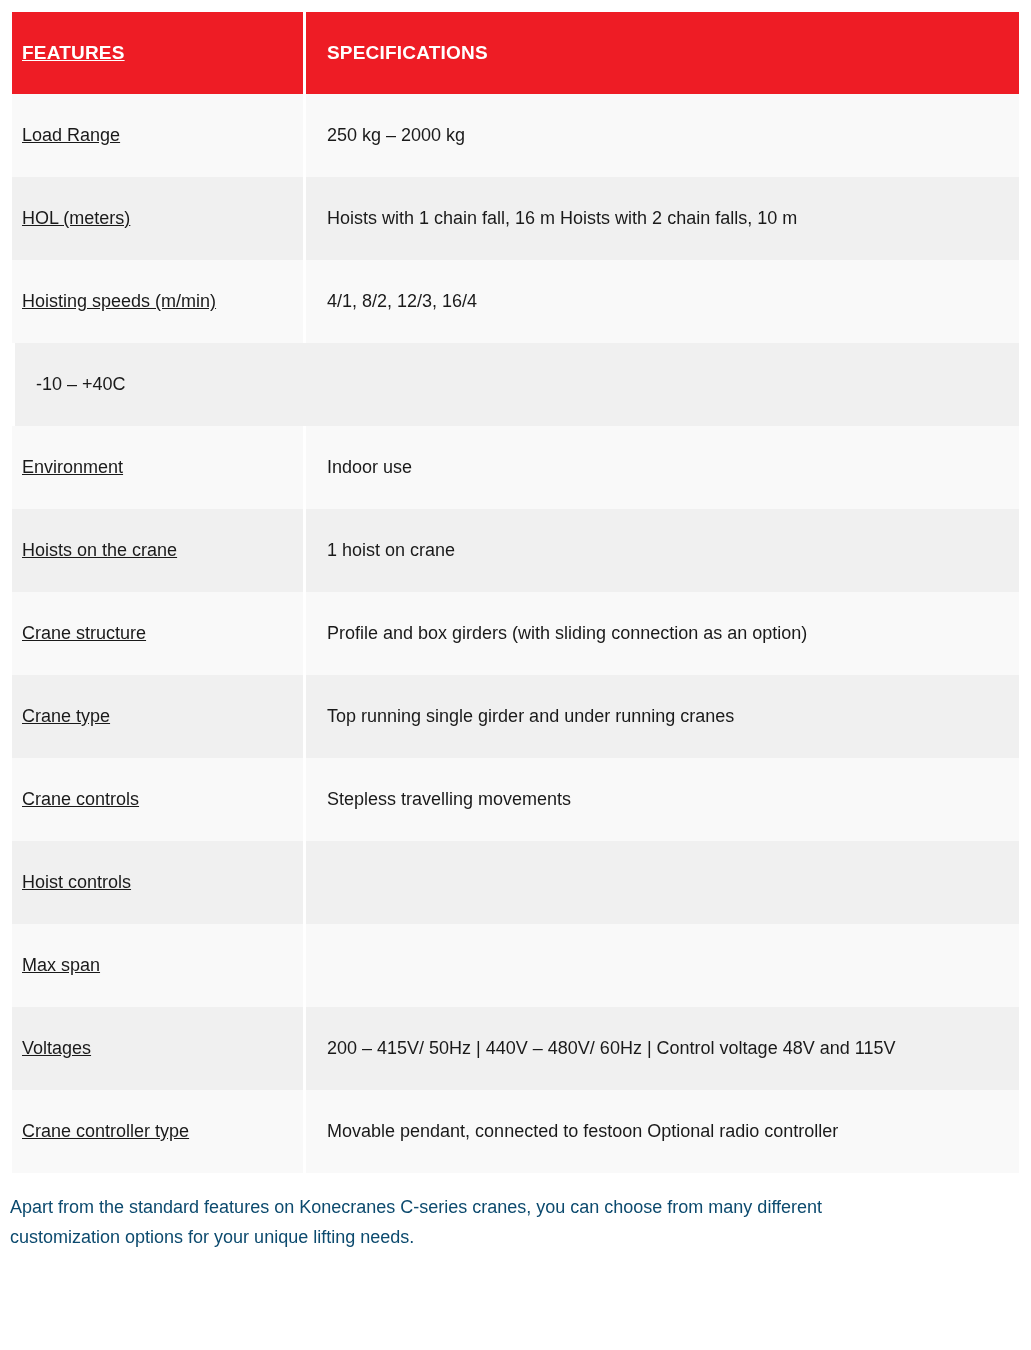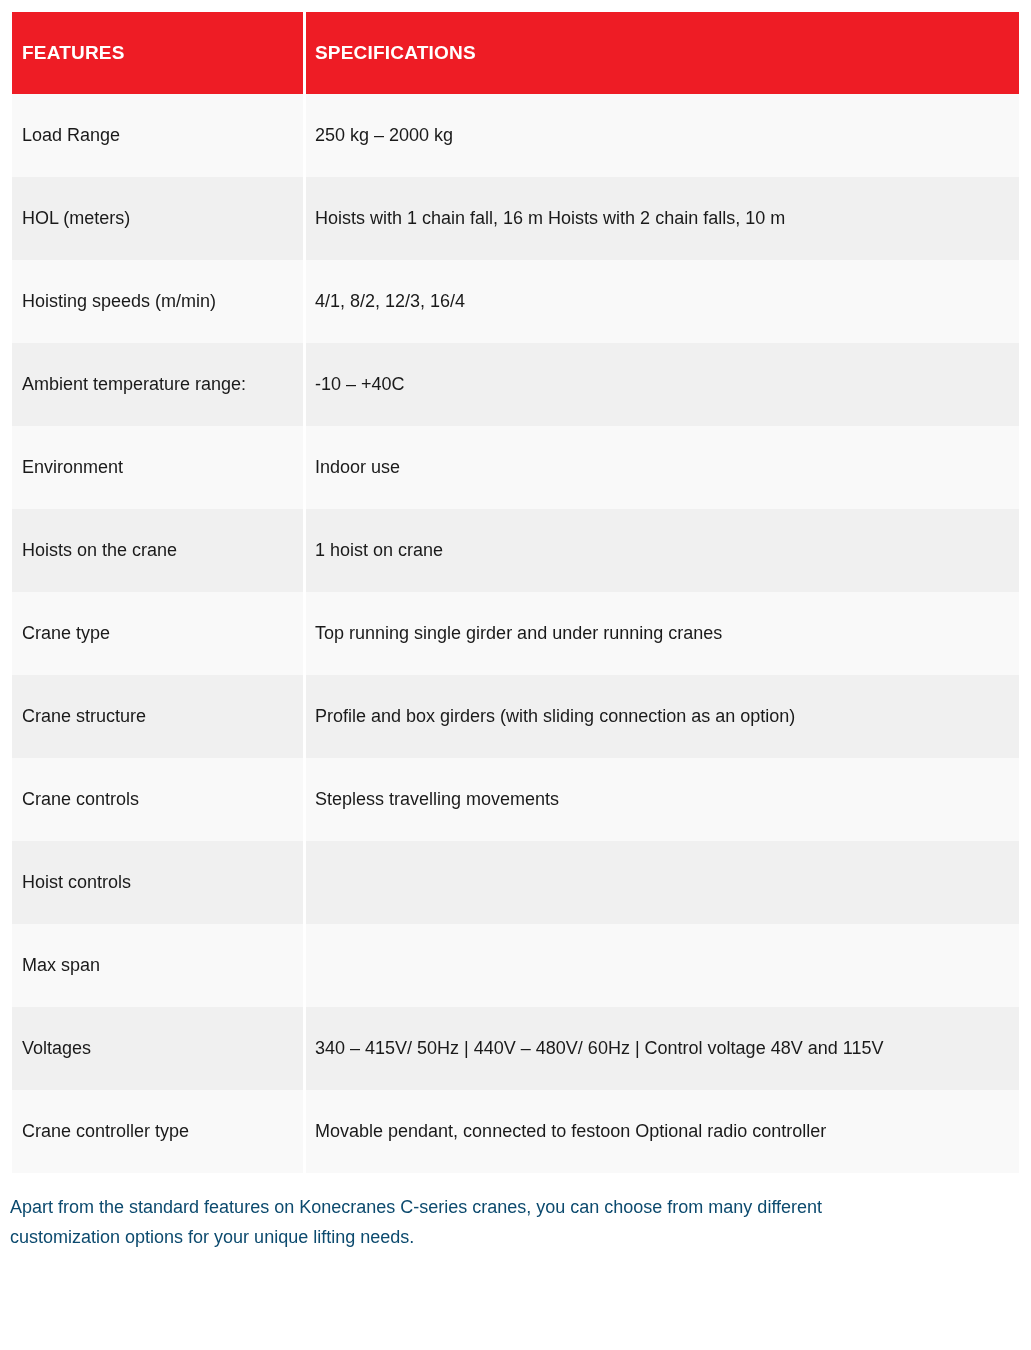--- a/index.html
+++ b/index.html
@@ -48,29 +48,30 @@
   .spec-table > .body-row:nth-child(odd)  { background: var(--row-dark); }
   .cell {
     display: flex;
     align-items: center;
   }
   .feature-cell {
     flex: 0 0 291px;
     width: 291px;
     padding-left: 10px;
     padding-right: 0;
+    text-decoration: underline;
   }
   .col-divider {
     flex: 0 0 3px;
     width: 3px;
     background: #ffffff;
   }
   .spec-cell {
     flex: 1 1 auto;
-    padding-left: 9px;
+    padding-left: 21px;
     padding-right: 12px;
   }
   .footer-note {
     margin: 19px 0 0 -2px;
     max-width: 918px;
     font-size: 18px;
     line-height: 30px;
     color: #0c4a6e;
   }
 </style>
@@ -98,47 +99,46 @@
       <div class="cell spec-cell">Hoists with 1 chain fall, 16 m Hoists with 2 chain falls, 10 m</div>
     </div>
 
     <div class="row body-row">
       <div class="cell feature-cell">Hoisting speeds (m/min)</div>
       <div class="col-divider"></div>
       <div class="cell spec-cell">4/1, 8/2, 12/3, 16/4</div>
     </div>
 
     <div class="row body-row">
-      <div class="cell feature-cell">Ambient temperature range:</div>
       <div class="col-divider"></div>
       <div class="cell spec-cell">-10 – +40C</div>
     </div>
 
     <div class="row body-row">
       <div class="cell feature-cell">Environment</div>
       <div class="col-divider"></div>
       <div class="cell spec-cell">Indoor use</div>
     </div>
 
     <div class="row body-row">
       <div class="cell feature-cell">Hoists on the crane</div>
       <div class="col-divider"></div>
       <div class="cell spec-cell">1 hoist on crane</div>
     </div>
 
     <div class="row body-row">
+      <div class="cell feature-cell">Crane structure</div>
+      <div class="col-divider"></div>
+      <div class="cell spec-cell">Profile and box girders (with sliding connection as an option)</div>
+    </div>
+
+    <div class="row body-row">
       <div class="cell feature-cell">Crane type</div>
       <div class="col-divider"></div>
       <div class="cell spec-cell">Top running single girder and under running cranes</div>
-    </div>
-
-    <div class="row body-row">
-      <div class="cell feature-cell">Crane structure</div>
-      <div class="col-divider"></div>
-      <div class="cell spec-cell">Profile and box girders (with sliding connection as an option)</div>
     </div>
 
     <div class="row body-row">
       <div class="cell feature-cell">Crane controls</div>
       <div class="col-divider"></div>
       <div class="cell spec-cell">Stepless travelling movements</div>
     </div>
 
     <div class="row body-row">
       <div class="cell feature-cell">Hoist controls</div>
@@ -147,21 +147,21 @@
 
 
     <div class="row body-row">
       <div class="cell feature-cell">Max span</div>
       <div class="col-divider"></div>
     </div>
 
     <div class="row body-row">
       <div class="cell feature-cell">Voltages</div>
       <div class="col-divider"></div>
-      <div class="cell spec-cell">340 – 415V/ 50Hz | 440V – 480V/ 60Hz | Control voltage 48V and 115V</div>
+      <div class="cell spec-cell">200 – 415V/ 50Hz | 440V – 480V/ 60Hz | Control voltage 48V and 115V</div>
     </div>
 
     <div class="row body-row">
       <div class="cell feature-cell">Crane controller type</div>
       <div class="col-divider"></div>
       <div class="cell spec-cell">Movable pendant, connected to festoon Optional radio controller</div>
     </div>
 
   </div>
 

